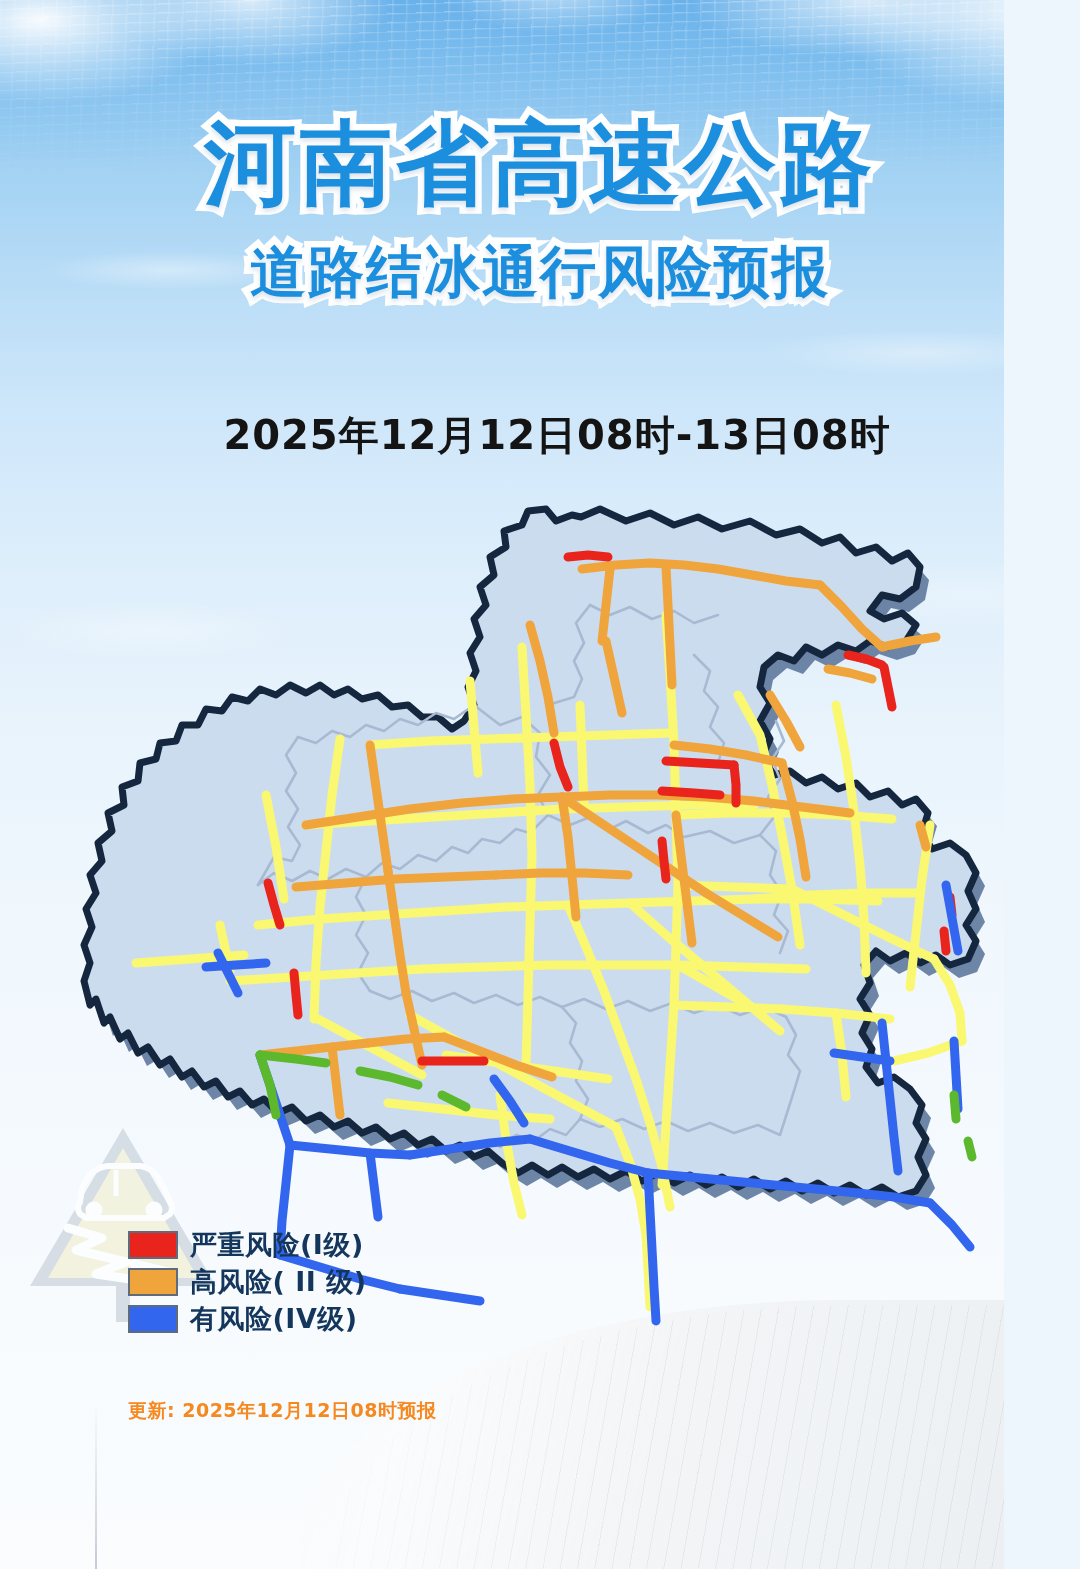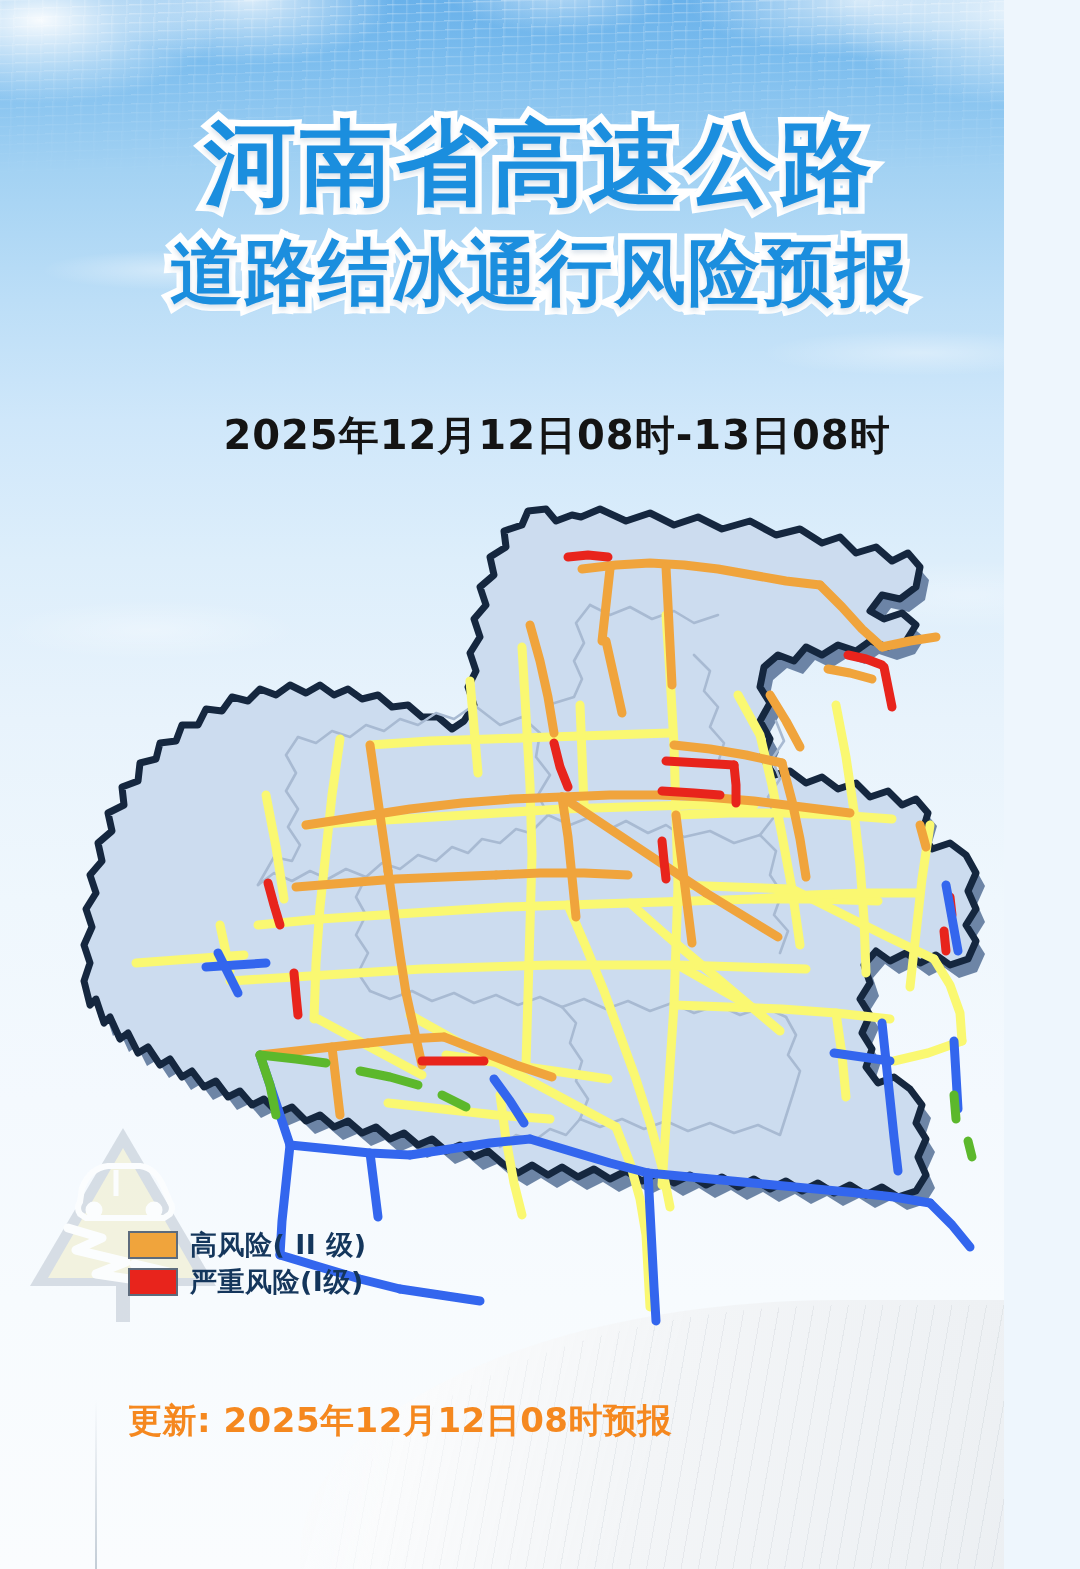--- a/index.html
+++ b/index.html
@@ -51,21 +51,21 @@
   .headline{position:absolute;left:0;top:112px;width:1080px;text-align:center;}
   .hl{
     font-family:"DejaVu Sans","Liberation Sans",sans-serif;
     font-weight:bold;font-size:92px;line-height:104px;letter-spacing:4px;
     color:#1b8ede;
     -webkit-text-stroke:13px #ffffff;
     paint-order:stroke fill;
     text-shadow:0 3px 5px rgba(40,90,140,.18);
     white-space:nowrap;
   }
-  .hl2{margin-top:4px;font-size:72px;letter-spacing:2px;}
+  .hl2{margin-top:4px;font-size:56px;letter-spacing:2px;}
   .subdate{
     position:absolute;left:17px;top:408px;width:1080px;text-align:center;
     font-family:"DejaVu Sans","Liberation Sans",sans-serif;
     font-size:40px;font-weight:bold;color:#141414;letter-spacing:1px;
   }
   
   .road{
     position:absolute;left:300px;top:1300px;width:900px;height:300px;
     background:
       linear-gradient(105deg, rgba(255,255,255,0) 0%, rgba(250,251,252,.9) 14%, #f3f5f7 40%, #eef1f4 70%, #e7ebef 100%);
@@ -92,21 +92,21 @@
   .legend{position:absolute;left:128px;top:1228px;}
   .legend-row{display:flex;align-items:center;height:33px;margin-bottom:4px;}
   .sw{width:50px;height:28px;border:2px solid #5d6b7c;box-sizing:border-box;margin-right:12px;}
   .lgl{
     font-family:"DejaVu Sans","Liberation Sans",sans-serif;
     font-size:27px;font-weight:bold;color:#14365c;letter-spacing:.5px;white-space:nowrap;
   }
   .update{
     position:absolute;left:128px;top:1398px;
     font-family:"DejaVu Sans","Liberation Sans",sans-serif;
-    font-size:34px;font-weight:bold;color:#f5881f;letter-spacing:.5px;white-space:nowrap;
+    font-size:19px;font-weight:bold;color:#f5881f;letter-spacing:.5px;white-space:nowrap;
   }
   .credit{
     position:absolute;left:0;top:1496px;width:1080px;text-align:center;
     font-family:"DejaVu Sans","Liberation Sans",sans-serif;
     font-size:29px;font-weight:bold;color:#23405f;letter-spacing:2px;
   }
 </style>
 </head>
 <body>
 
@@ -329,24 +329,28 @@
         <circle cx="64" cy="88" r="7"></circle>
         <circle cx="124" cy="88" r="7"></circle>
         <path d="M 86 48 L 86 74" stroke-width="5"></path>
         <path d="M 38 106 L 72 116 L 46 128 L 96 140 L 66 152 L 120 160 L 104 142 L 138 150" fill="none" stroke-width="9" stroke-linecap="round"></path>
       </g>
     </svg>
   </div>
 
   <div class="legend">
     <div class="legend-row">
+      <span class="sw" style="background:#e8241c"></span>
+      <span class="lgl">严重风险(I级)</span>
+    </div>
+    <div class="legend-row">
       <span class="sw" style="background:#f0a43c"></span>
       <span class="lgl">高风险( II 级)</span>
     </div>
     <div class="legend-row">
-      <span class="sw" style="background:#e8241c"></span>
-      <span class="lgl">严重风险(I级)</span>
+      <span class="sw" style="background:#3366ee"></span>
+      <span class="lgl">有风险(IV级)</span>
     </div>
   </div>
 
   <div class="update">更新: 2025年12月12日08时预报</div>
 
 </div>
 
 </body></html>

